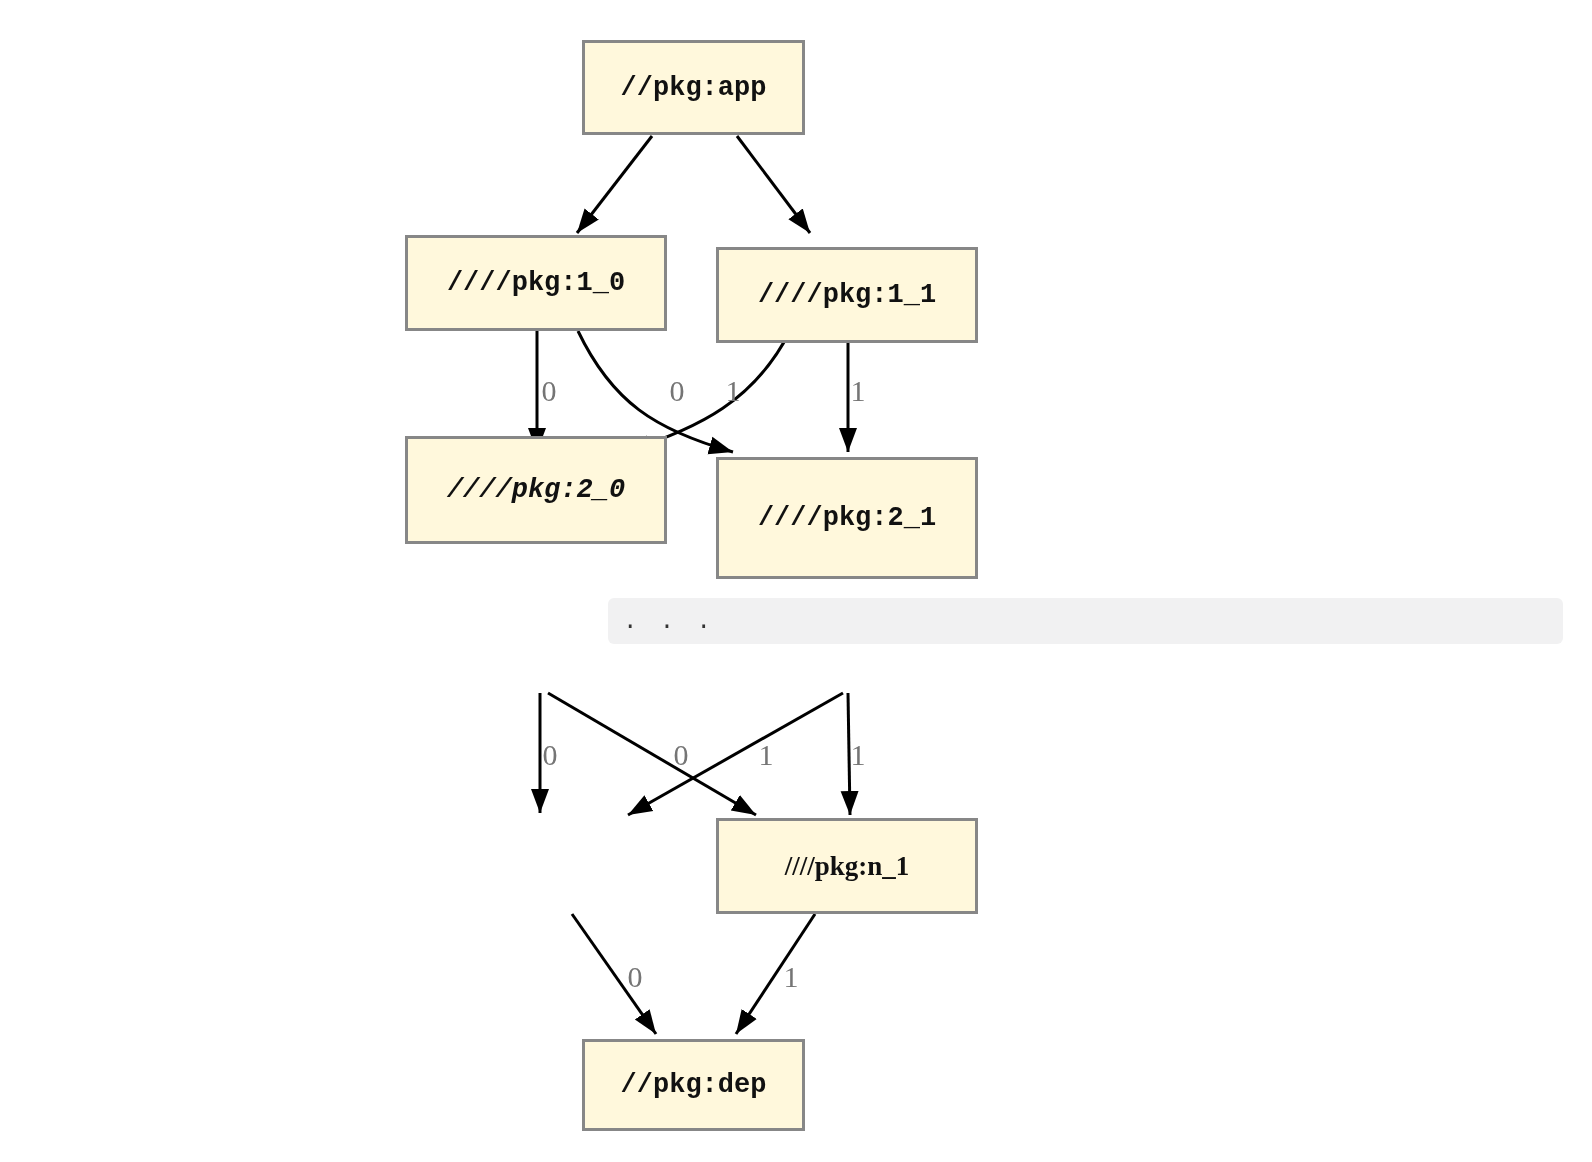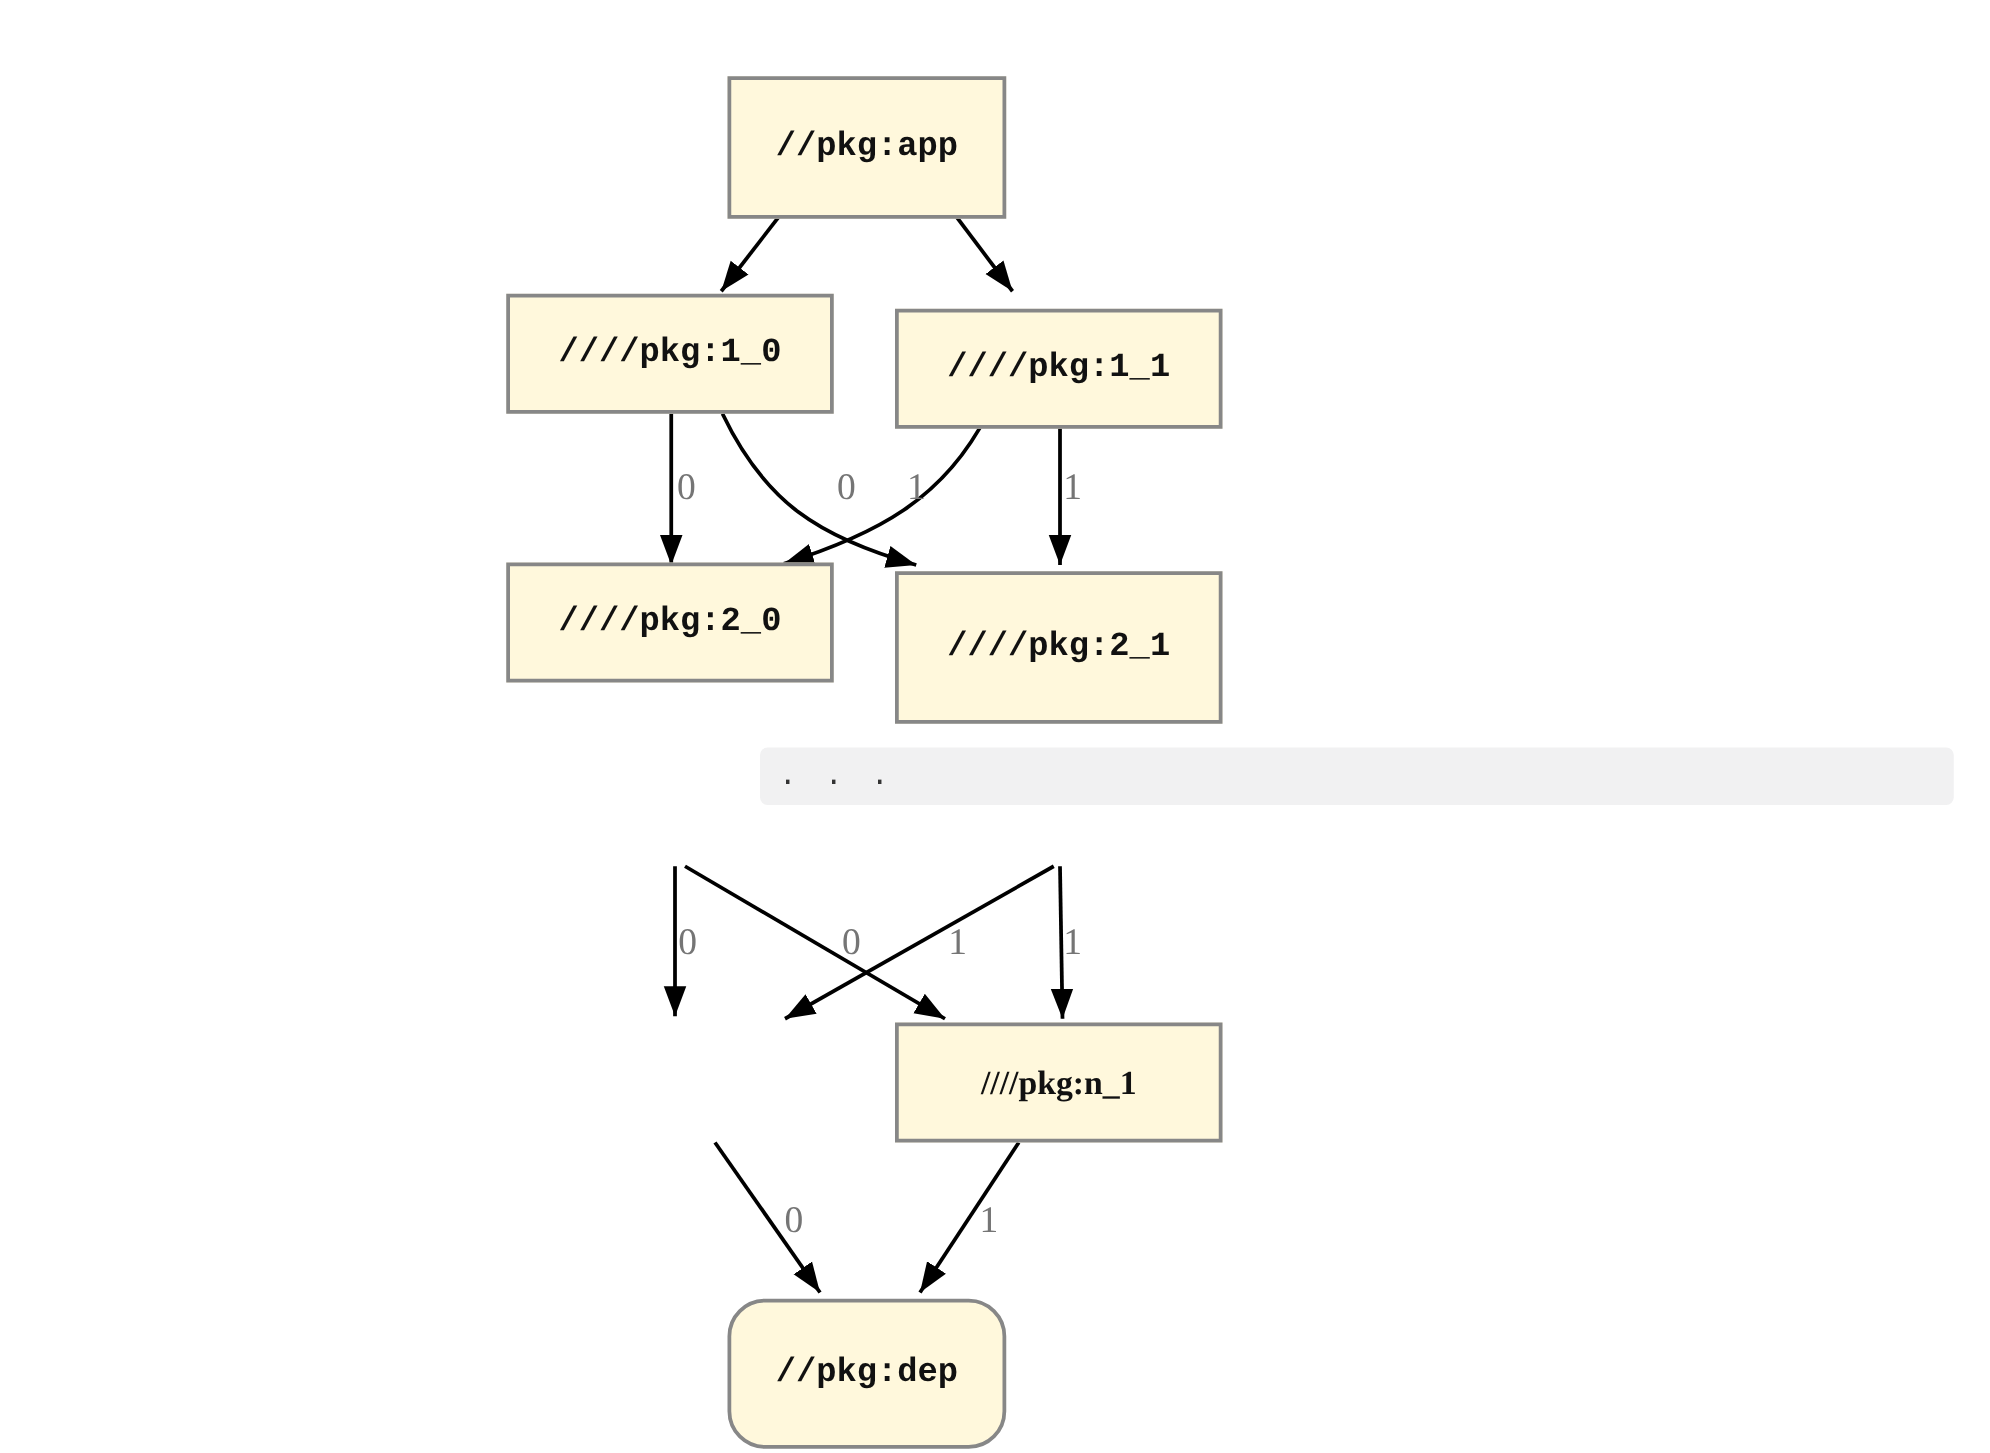--- a/index.html
+++ b/index.html
@@ -24,28 +24,28 @@
     display: flex;
     align-items: center;
     justify-content: center;
     font-family: "Liberation Mono", "DejaVu Sans Mono", monospace;
     font-weight: 700;
     font-size: 27px;
     color: #111111;
     letter-spacing: 0px;
     white-space: nowrap;
   }
-  .node-app  { left: 582px; top: 40px;   width: 223px; height: 114px; margin-top: 21px; }
+  .node-app  { left: 582px; top: 40px;   width: 223px; height: 95px; }
   .node-1_0  { left: 405px; top: 235px;  width: 262px; height: 96px; }
   .node-1_1  { left: 716px; top: 235px;  width: 262px; height: 96px; margin-top: 12px; }
-  .node-2_0  { left: 405px; top: 450px;  width: 262px; height: 96px; }
+  .node-2_0  { left: 405px; top: 436px;  width: 262px; height: 108px; font-style: italic; }
   .node-2_1  { left: 716px; top: 457px;  width: 262px; height: 122px; }
   .node-n_0  { left: 405px; top: 818px;  width: 262px; height: 96px; }
   .node-n_1  { left: 716px; top: 818px;  width: 262px; height: 96px; font-family: Liberation Serif, serif; }
-  .node-dep  { left: 582px; top: 1039px; width: 223px; height: 120px; border-radius: 30px; }
+  .node-dep  { left: 582px; top: 1039px; width: 223px; height: 92px; }
 
   .code-bar {
     position: absolute;
     left: 608px; top: 598px;
     width: 955px; height: 46px;
     box-sizing: border-box;
     background: #f1f1f2;
     border-radius: 6px;
     display: flex;
     align-items: center;

